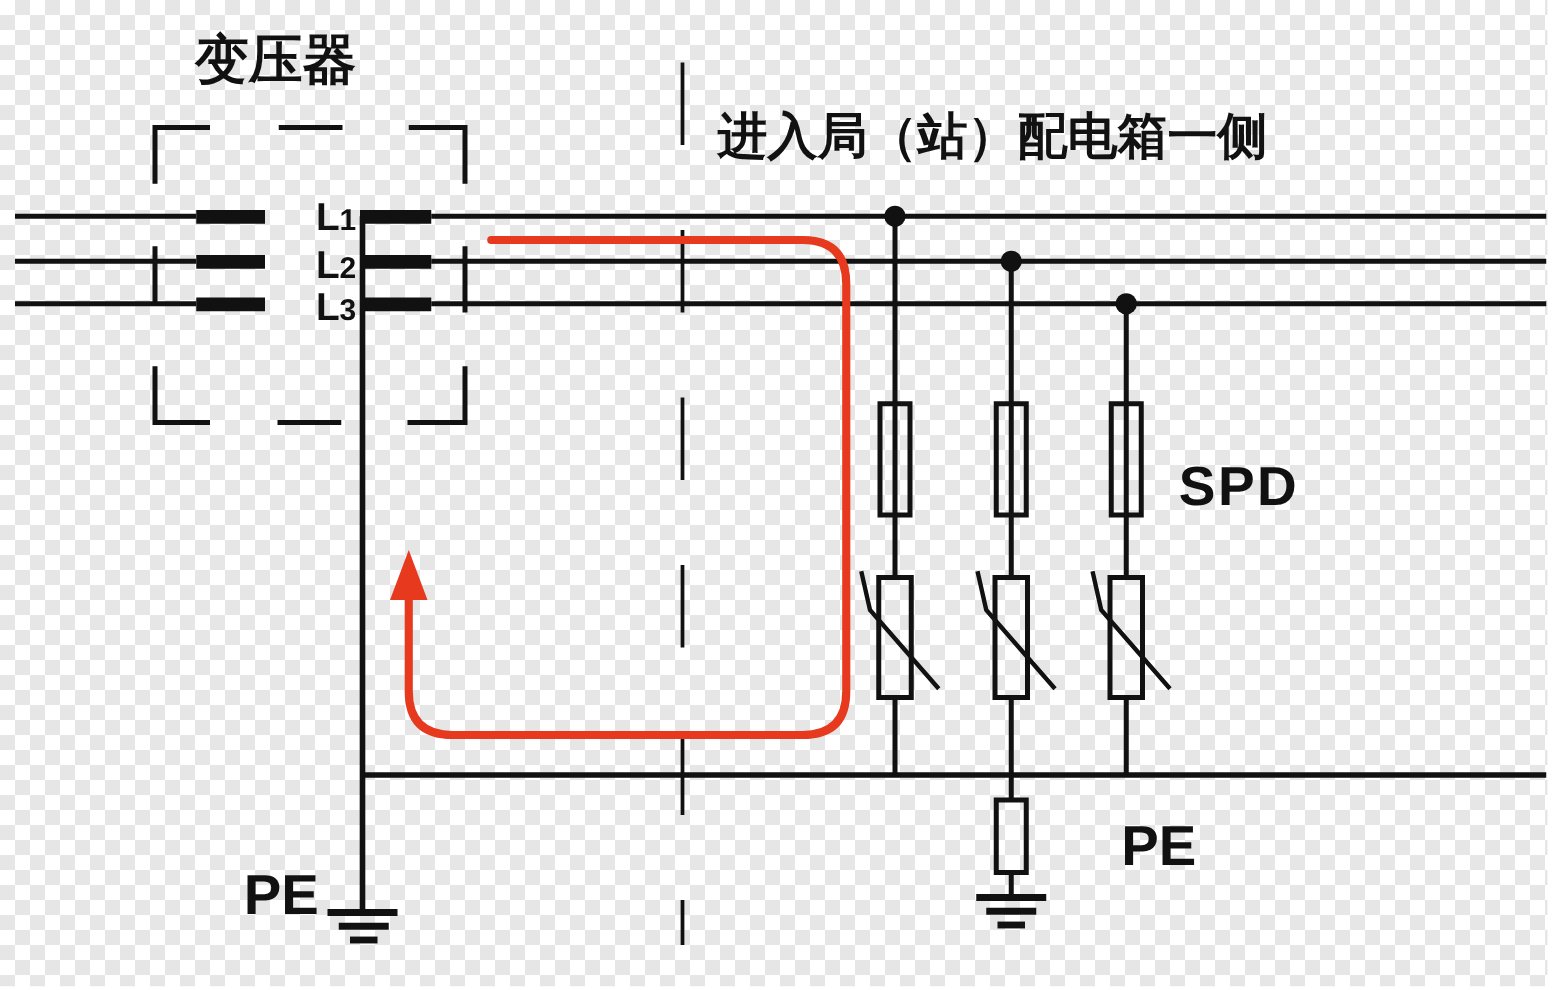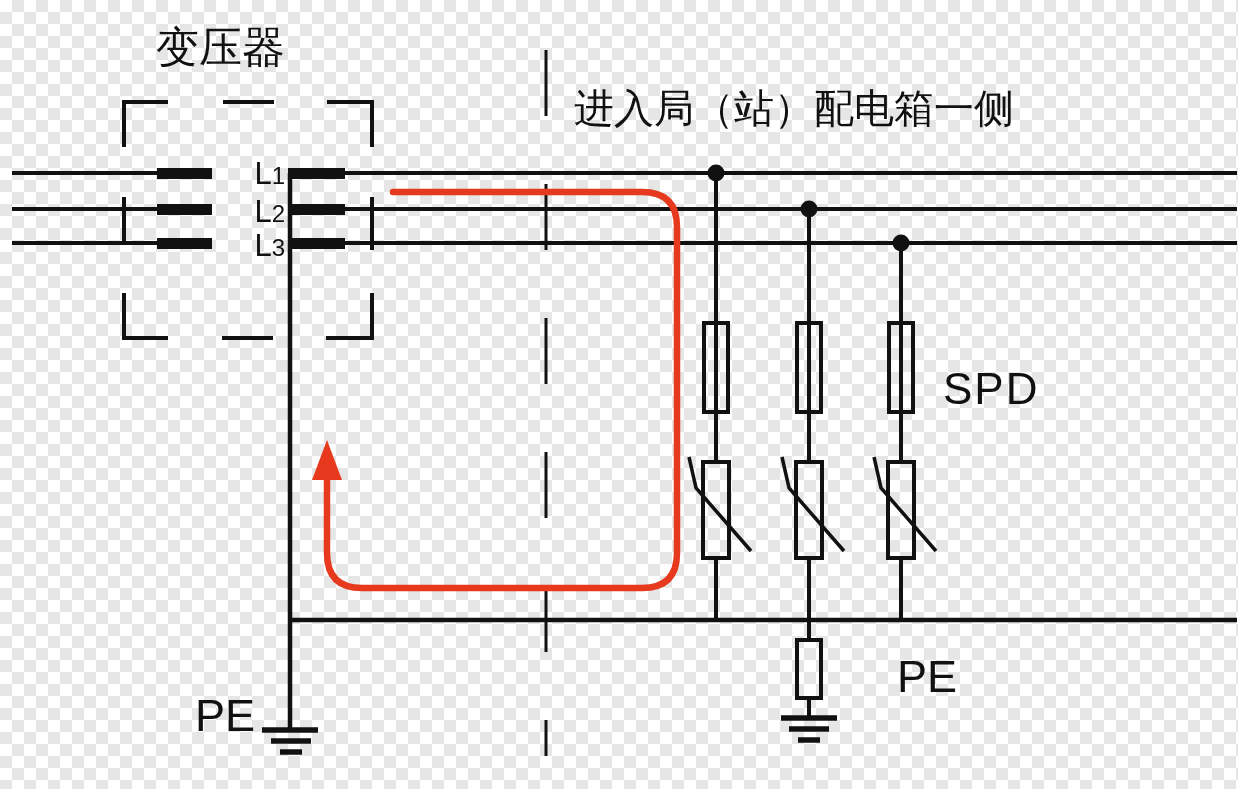--- a/index.html
+++ b/index.html
@@ -2,21 +2,21 @@
 <html style="--line-color: #111111; --red-color: #e6391d; --checker-dark: #e6e6e6; --checker-light: #ffffff;"><head>
 <meta charset="utf-8">
 <style>
   html,body{margin:0;padding:0;}
   body{
     width:1242px;height:792px;overflow:hidden;
     font-family:"Liberation Sans","DejaVu Sans",sans-serif;
     background:#ffffff;
   }
   .canvas{
-    position:relative;width:1022px;height:792px;background:#ffffff;
+    position:relative;width:1022px;height:792px;background:#ffffff;font-weight:bold;
   }
   .checker{
     position:absolute;left:0;top:0;width:1238px;height:789px;
     background-color:var(--checker-light,#ffffff);
     background-image:
       linear-gradient(45deg,var(--checker-dark,#e6e6e6) 25%,transparent 25%,transparent 75%,var(--checker-dark,#e6e6e6) 75%),
       linear-gradient(45deg,var(--checker-dark,#e6e6e6) 25%,transparent 25%,transparent 75%,var(--checker-dark,#e6e6e6) 75%);
     background-size:24px 24px;
     background-position:0 0,12px 12px;
   }

